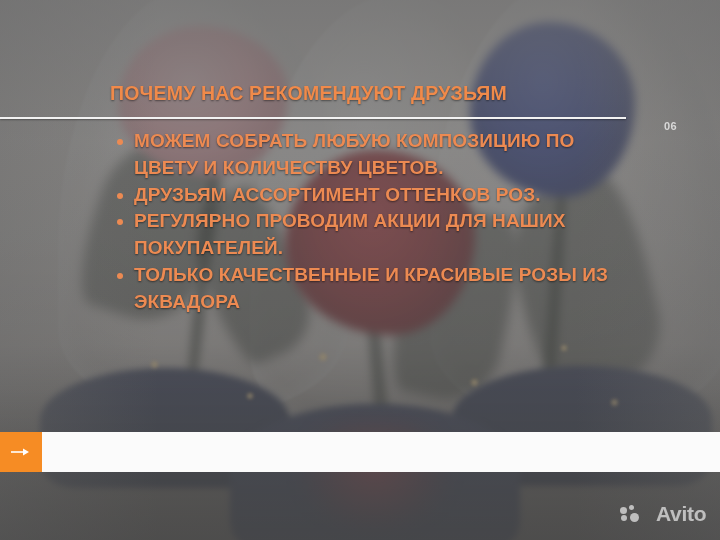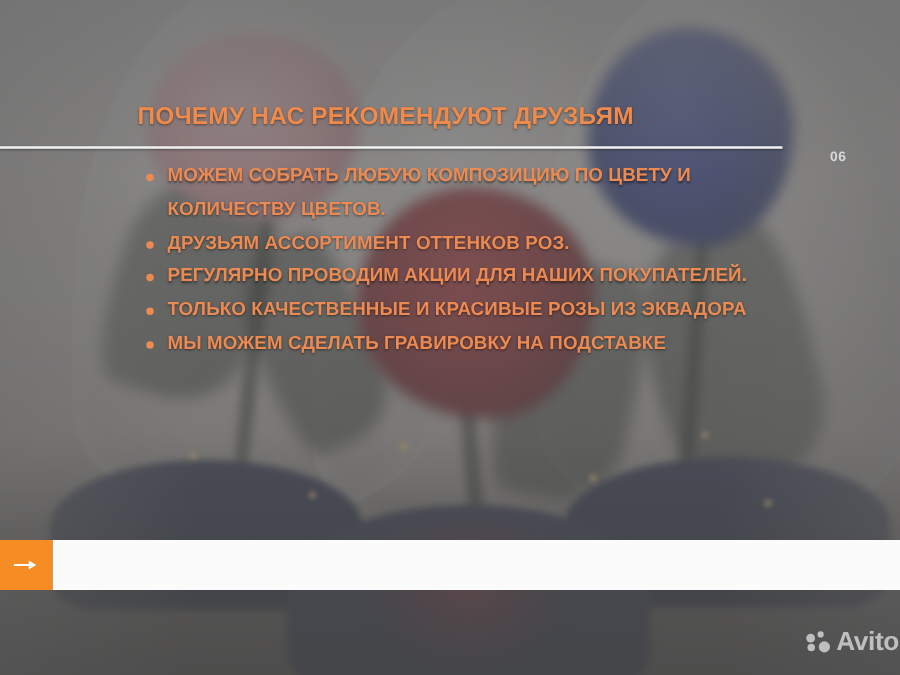--- a/index.html
+++ b/index.html
@@ -158,21 +158,21 @@
     top: 128px;
     width: 528px;
     margin: 0;
     padding: 0;
     list-style: none;
   }
   .bullet-item {
     position: relative;
     padding-left: 22px;
     margin: 0 0 0 0;
-    font-size: 15px;
+    font-size: 19px;
     line-height: 26.8px;
     font-weight: bold;
     letter-spacing: .1px;
     color: #ec8a52;
     text-shadow: 0 1px 2px rgba(0,0,0,.5);
   }
   .bullet-dot {
     position: absolute;
     left: 5px;
     top: 11px;
@@ -204,25 +204,25 @@
   }
   .next-arrow {
     display: block;
     width: 20px;
     height: 10px;
   }
 
   
   .watermark {
     position: absolute;
-    left: 645px;
+    left: 620px;
     top: 503px;
     display: flex;
     align-items: center;
-    gap: 4px;
+    gap: 16px;
     opacity: .72;
     text-align: center;
   }
   .wm-dots { position: relative; width: 20px; height: 18px; }
   .wm-dots i {
     position: absolute;
     display: block;
     border-radius: 50%;
     background: #e9e9e9;
   }
@@ -295,24 +295,20 @@
       <span>ДРУЗЬЯМ АССОРТИМЕНТ ОТТЕНКОВ РОЗ.</span>
     </li>
     <li class="bullet-item">
       <span class="bullet-dot"></span>
       <span>РЕГУЛЯРНО ПРОВОДИМ АКЦИИ ДЛЯ НАШИХ ПОКУПАТЕЛЕЙ.</span>
     </li>
     <li class="bullet-item">
       <span class="bullet-dot"></span>
       <span>ТОЛЬКО КАЧЕСТВЕННЫЕ И КРАСИВЫЕ РОЗЫ ИЗ ЭКВАДОРА</span>
     </li>
-    <li class="bullet-item">
-      <span class="bullet-dot"></span>
-      <span>МЫ МОЖЕМ СДЕЛАТЬ ГРАВИРОВКУ НА ПОДСТАВКЕ</span>
-    </li>
   </ul>
 
   <div class="footer-bar"></div>
 
   <div class="next-button">
     <svg class="next-arrow" viewBox="0 0 20 10">
       <path d="M0 5 H15" stroke="#ffffff" stroke-width="1.6" fill="none"></path>
       <path d="M12 1.4 L18 5 L12 8.6 Z" fill="#ffffff"></path>
     </svg>
   </div>

